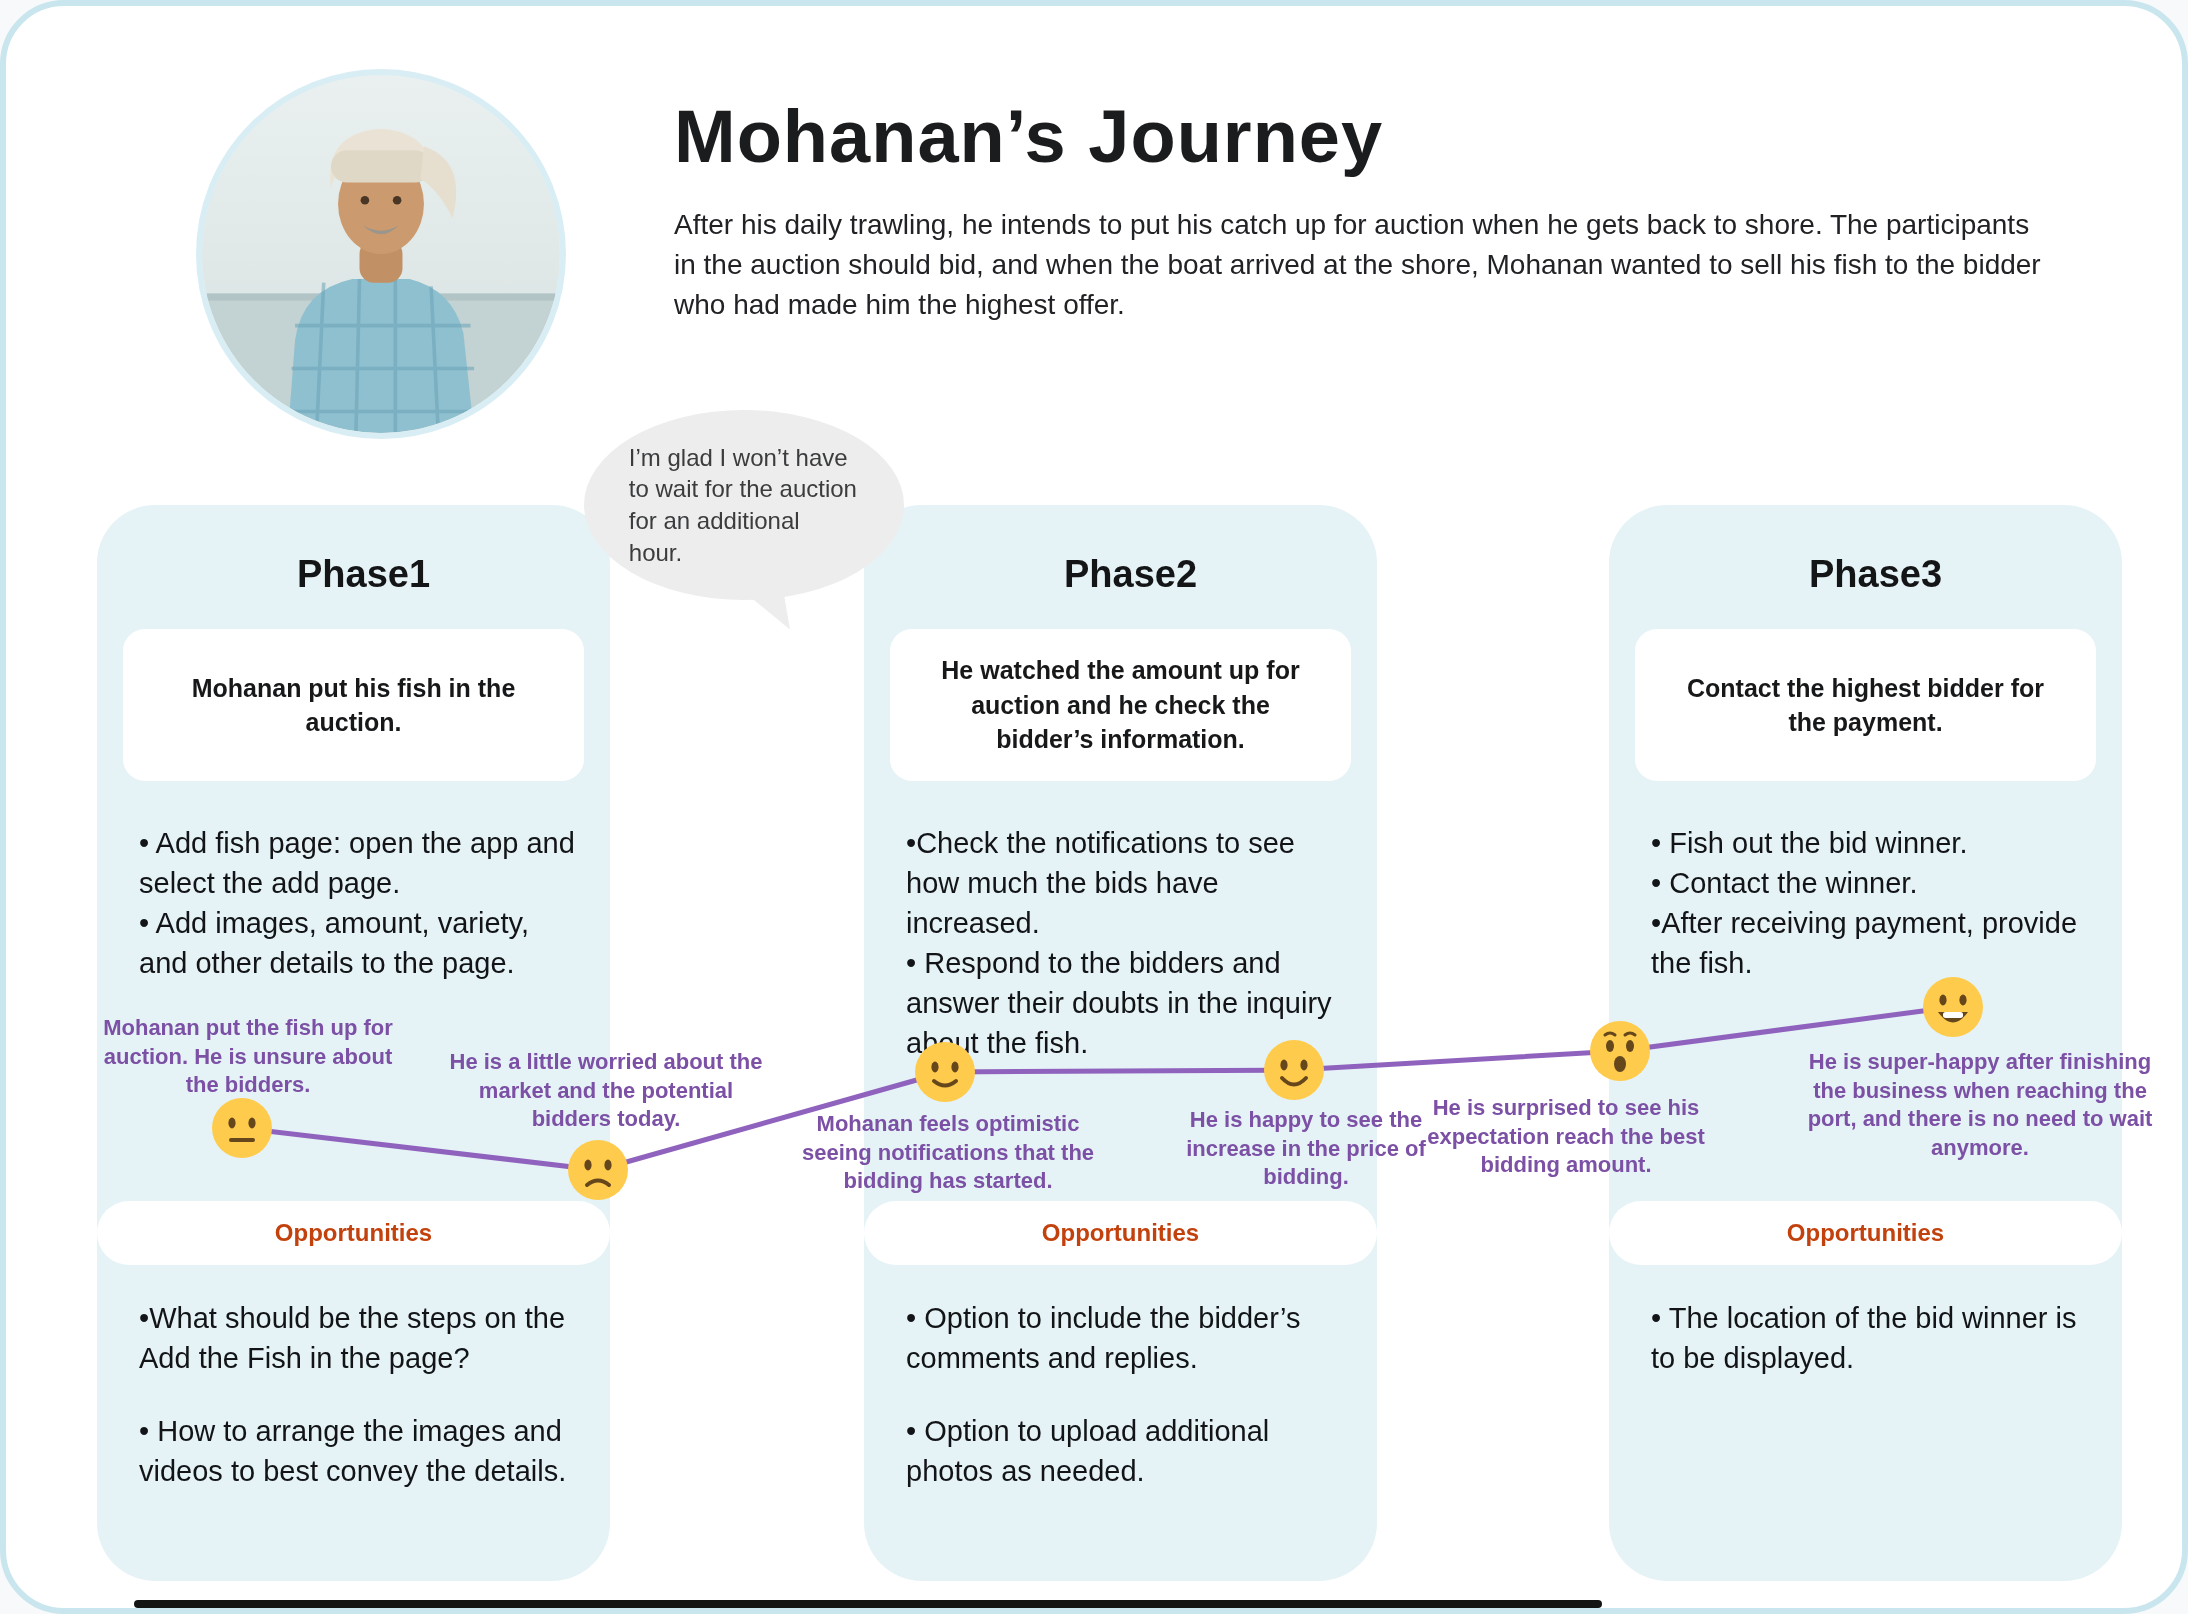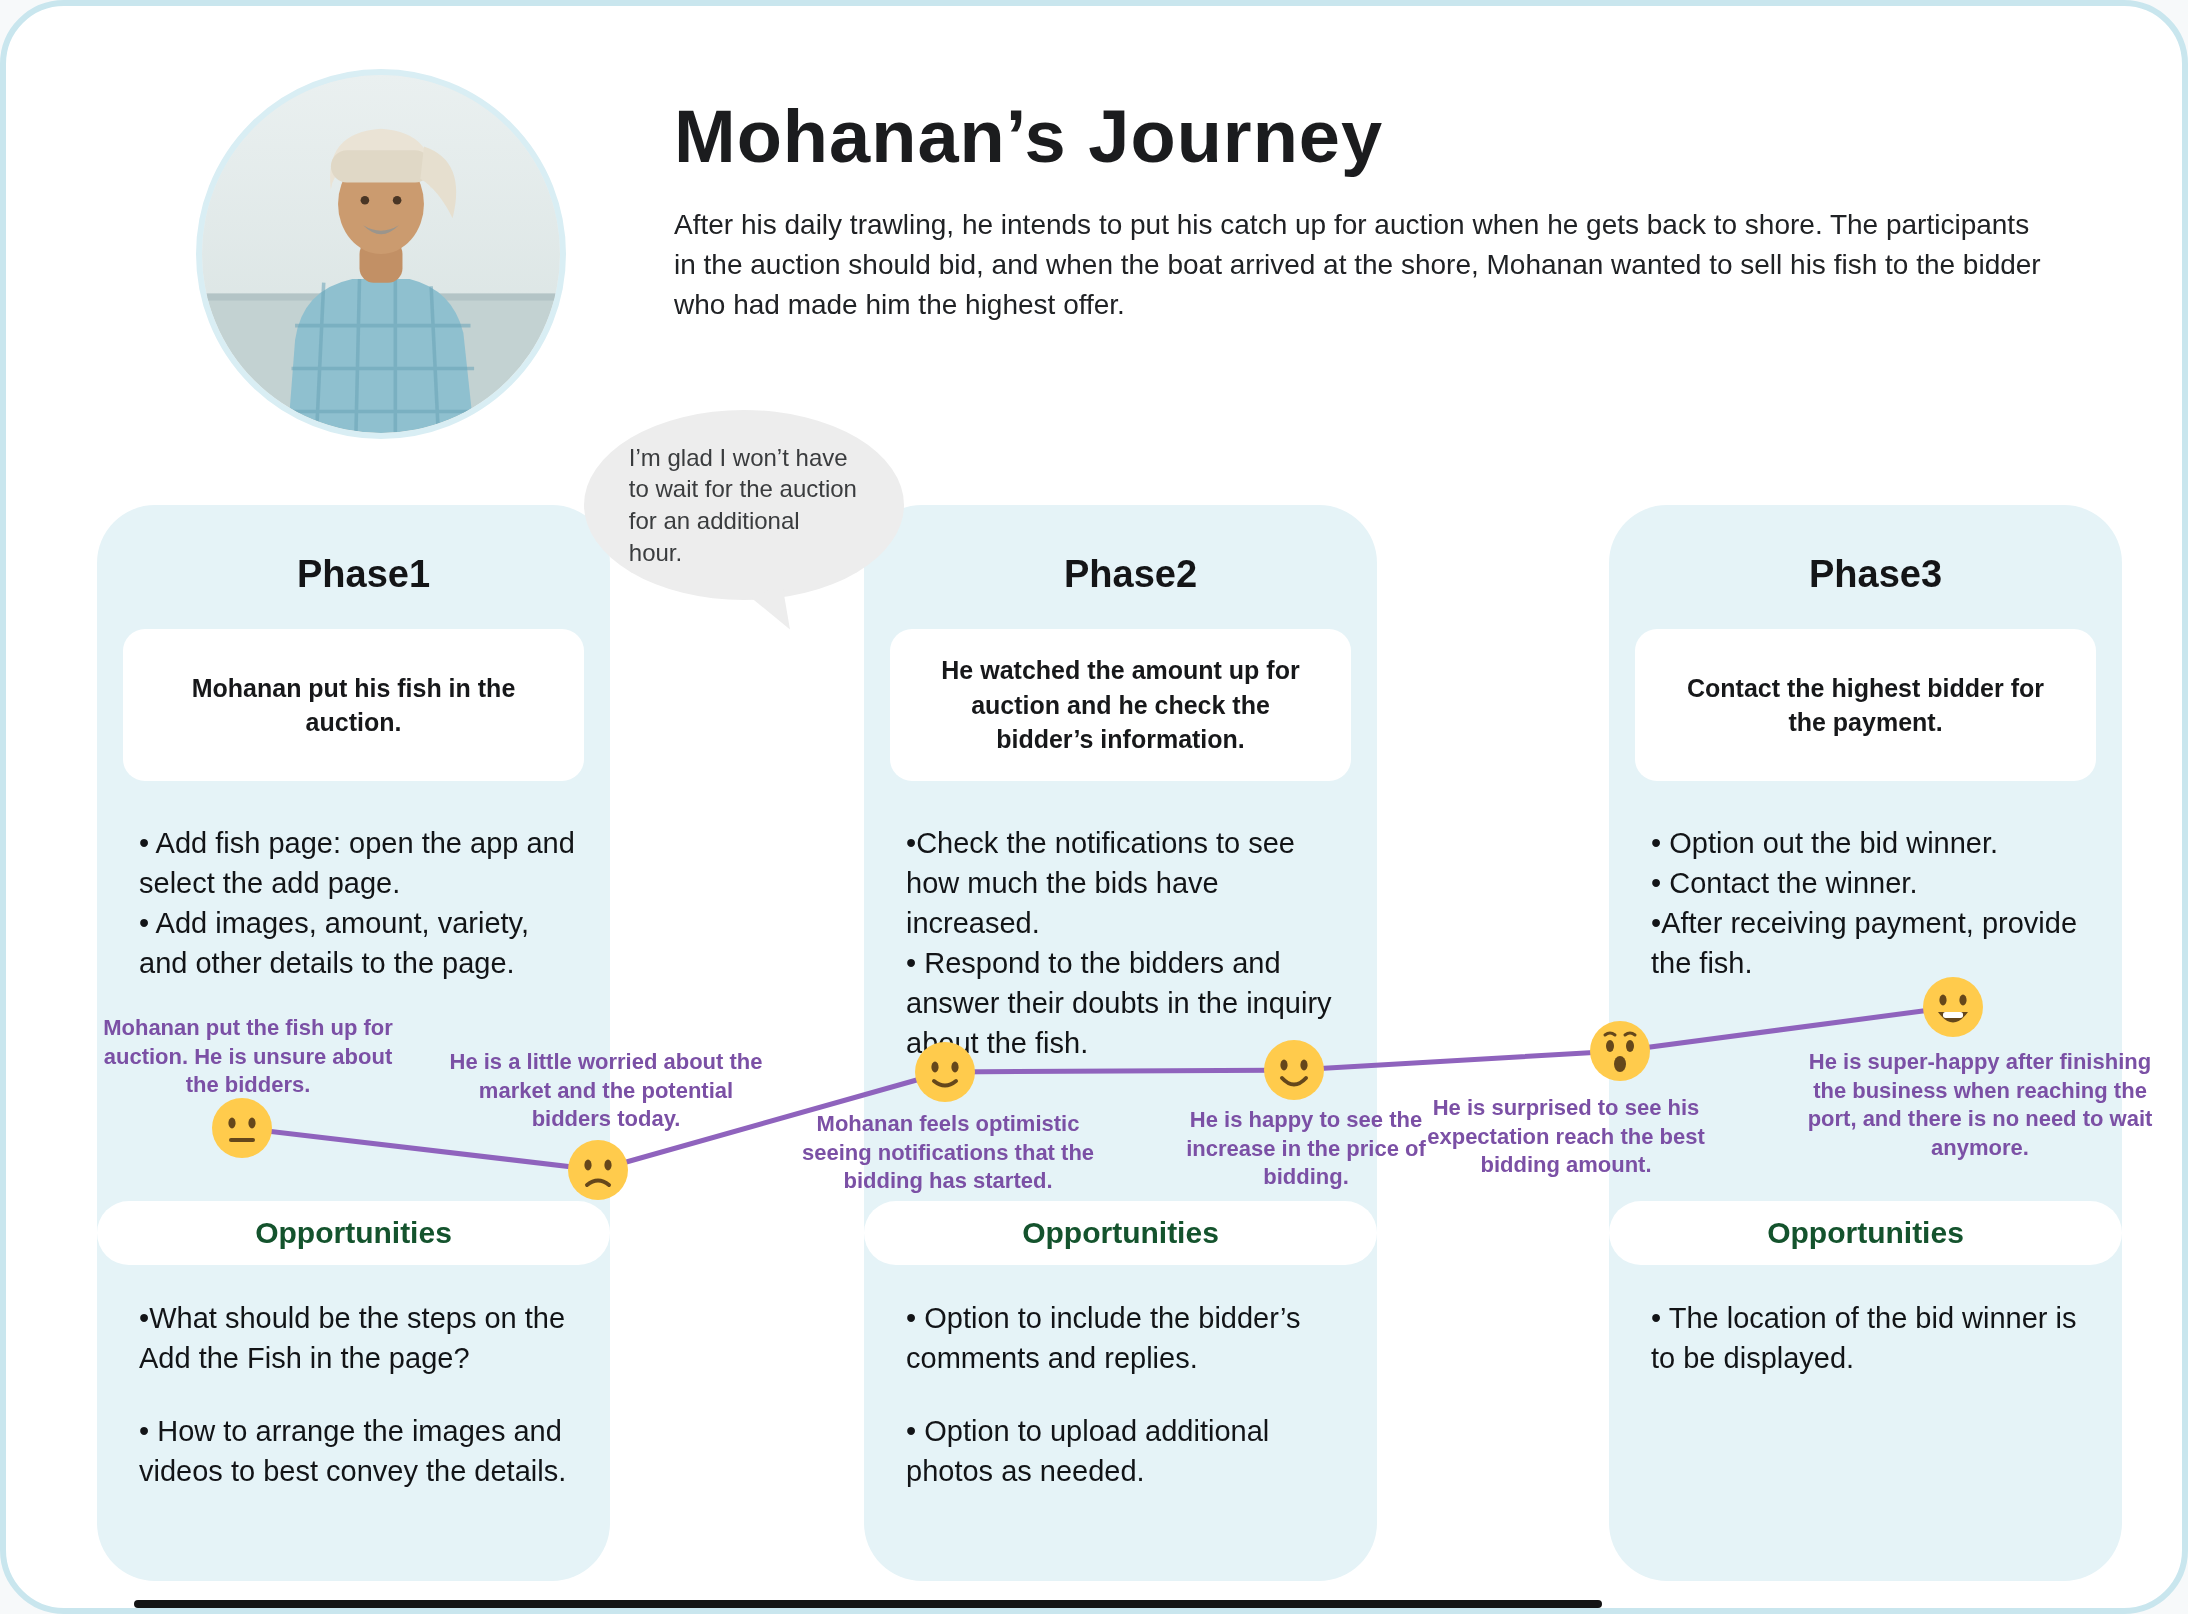--- a/index.html
+++ b/index.html
@@ -30,21 +30,21 @@
   .phase-title{position:absolute;top:48px;left:0;right:0;margin:0;text-align:center;
                font-size:38px;font-weight:bold;color:#141517;padding-left:20px;}
   .phase-card{position:absolute;top:124px;left:26px;right:26px;min-height:152px;background:#ffffff;
               border-radius:22px;display:flex;align-items:center;justify-content:center;
               padding:18px 30px;box-sizing:border-box;}
   .phase-card p{margin:0;font-size:25px;font-weight:bold;line-height:1.38;color:#17181a;text-align:center;}
   .phase-steps{position:absolute;top:318px;left:42px;right:30px;}
   .phase-steps p{margin:0;font-size:29px;line-height:1.38;color:#121417;}
   .opp-header{position:absolute;top:696px;left:0;right:0;height:64px;background:#ffffff;border-radius:32px;
               display:flex;align-items:center;justify-content:center;}
-  .opp-header span{font-size:30px;font-weight:600;color:#14532d;}
+  .opp-header span{font-size:24px;font-weight:600;color:#c2410c;}
   .opp-body{position:absolute;top:794px;left:42px;right:32px;}
   .opp-body p{margin:0 0 34px 0;font-size:29px;line-height:1.37;color:#121417;}
 
   
   .journey-line{position:absolute;left:0;top:0;width:2188px;height:1614px;z-index:4;pointer-events:none;}
   .face{position:absolute;width:64px;height:64px;z-index:5;}
   .face svg{display:block;width:100%;height:100%;}
   .caption{position:absolute;z-index:5;font-size:22px;font-weight:bold;line-height:1.3;
            color:#7b50a5;text-align:center;}
 
@@ -137,21 +137,21 @@
       <p>• Option to upload additional photos as needed.</p>
     </div>
   </section>
 
   <section class="phase" style="left:1603px">
     <h2 class="phase-title">Phase3</h2>
     <div class="phase-card">
       <p>Contact the highest bidder for the payment.</p>
     </div>
     <div class="phase-steps">
-      <p>• Option out the bid winner.</p>
+      <p>• Fish out the bid winner.</p>
       <p>• Contact the winner.</p>
       <p>•After receiving payment, provide the fish.</p>
     </div>
     <div class="opp-header">
       <span>Opportunities</span>
     </div>
     <div class="opp-body">
       <p>• The location of the bid winner is to be displayed.</p>
     </div>
   </section>

